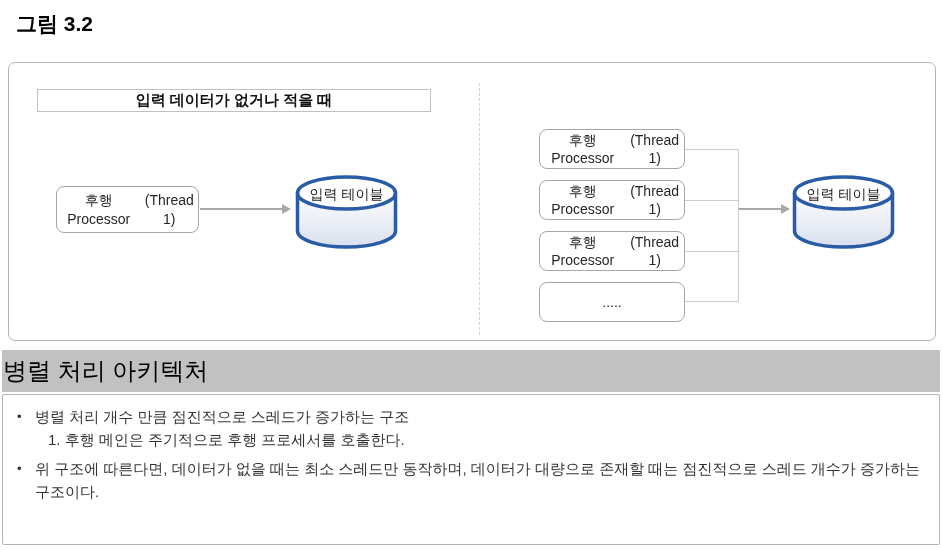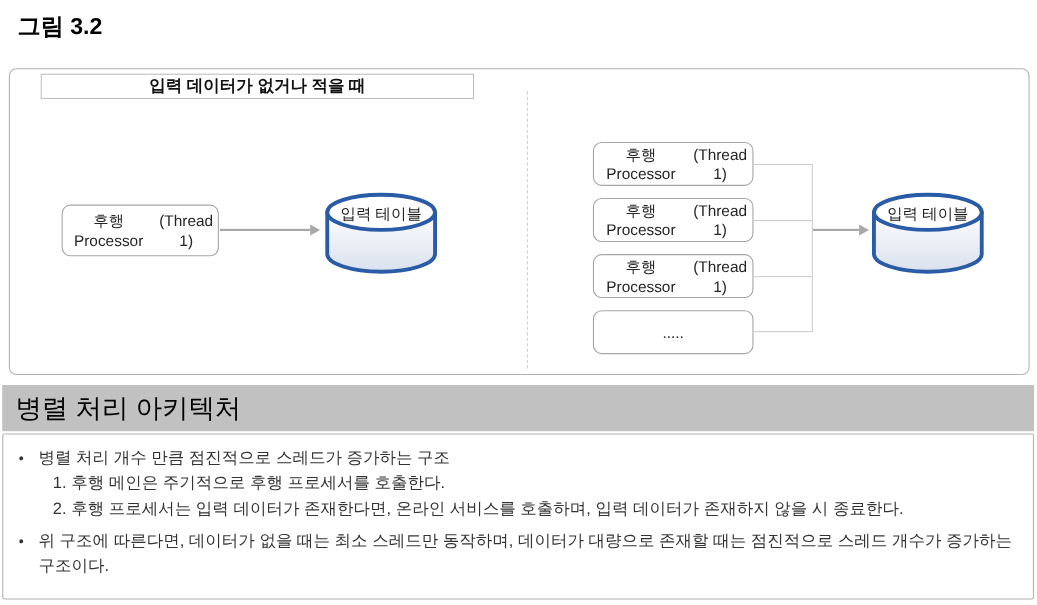--- a/index.html
+++ b/index.html
@@ -8,21 +8,21 @@
 
   .fig-label { position:absolute; left:16px; top:10px; font-size:21px; font-weight:bold; color:#000; }
 
   
   .frame { position:absolute; left:8px; top:62px; width:928px; height:279px;
            border:1px solid #b3b3b3; border-radius:7px; background:#fff; }
 
   .panel-title { position:absolute; height:23px; border:1px solid #c0c0c0; background:#fff;
                  display:flex; align-items:center; justify-content:center;
                  font-size:15px; font-weight:bold; color:#111; }
-  .pt-left  { left:28px;  top:4px; width:394px; }
+  .pt-left  { left:28px;  top:26px; width:394px; }
   .pt-right { left:503px; top:22px; width:394px; }
 
   .divider { position:absolute; left:470px; top:20px; height:252px; width:0;
              border-left:1px dashed #d2d2d2; }
 
   .pbox { position:absolute; border:1px solid #a6a6a6; border-radius:8px; background:#fff;
           display:flex; flex-direction:row; align-items:center; justify-content:center;
           text-align:center; font-size:14px; line-height:19px; color:#262626; }
   .pbox span:empty { display:none; }
   .pbox-main { left:47px; top:123px; width:143px; height:47px; }
@@ -43,21 +43,21 @@
   .ar-left  { left:191px; top:145px; width:82px; }
   .ar-right { left:730px; top:145px; width:42px; }
 
   .cyl { position:absolute; width:105px; height:78px; }
   .cyl-left  { left:285px; top:110px; }
   .cyl-right { left:782px; top:110px; }
   .cyl text { font-family:"Liberation Sans", sans-serif; font-size:14px; fill:#1a1a1a; }
 
   
   .section-bar { position:absolute; left:2px; top:350px; width:938px; height:42px;
-                 background:#c1c1c1; display:flex; align-items:center; padding-left:12px;
+                 background:#c1c1c1; display:flex; align-items:center; padding-left:1px;
                  font-size:24px; font-weight:500; color:#000; }
   .notes { position:absolute; left:2px; top:394px; width:938px; height:151px;
            border:1px solid #b3b3b3; border-radius:2px; background:#fff;
            padding:10px 16px 0 14px; font-size:15px; color:#333; }
   .bullet-row { display:flex; line-height:23px; }
   .bullet-row .dot { width:18px; flex:none; font-size:13px; color:#333; }
   .sub { margin-left:31px; line-height:23px; }
   .bullet-2 { margin-top:6px; }
 </style>
 </head>
@@ -137,20 +137,19 @@
   <div class="section-bar">
     <span>병렬 처리 아키텍처</span>
   </div>
 
   <div class="notes">
     <div class="bullet-row">
       <span class="dot">•</span>
       <div>병렬 처리 개수 만큼 점진적으로 스레드가 증가하는 구조</div>
     </div>
     <div class="sub">1. 후행 메인은 주기적으로 후행 프로세서를 호출한다.</div>
-    <div class="sub">2. 후행 프로세서는 입력 데이터가 존재한다면, 온라인 서비스를 호출하며, 입력 데이터가 존재하지 않을 시 종료한다.</div>
     <div class="bullet-row bullet-2">
       <span class="dot">•</span>
       <div>위 구조에 따른다면, 데이터가 없을 때는 최소 스레드만 동작하며, 데이터가 대량으로 존재할 때는 점진적으로 스레드 개수가 증가하는 구조이다.</div>
     </div>
   </div>
 
 </div>
 
 </body></html>

